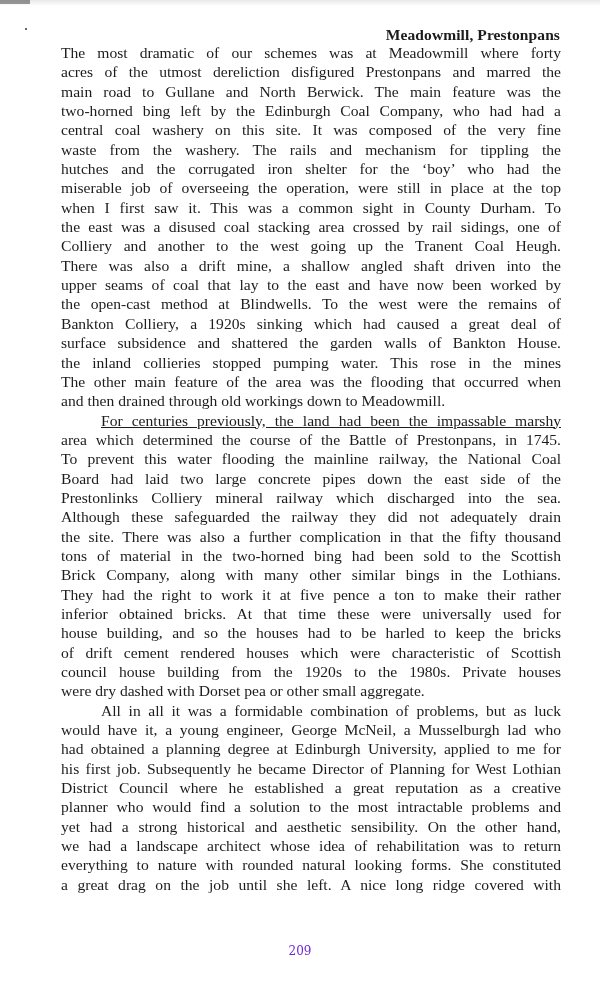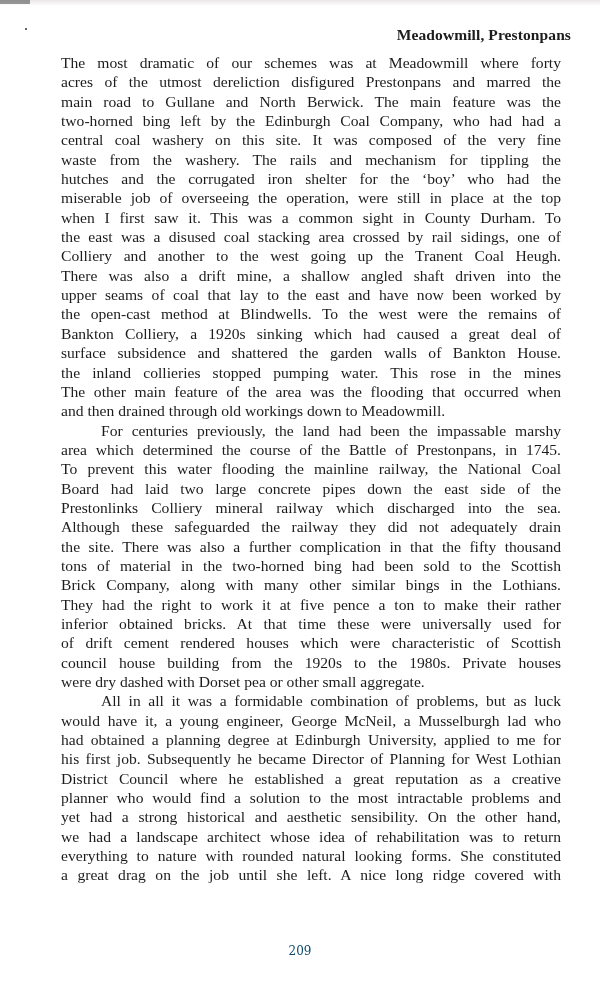--- a/index.html
+++ b/index.html
@@ -30,30 +30,30 @@
     }
     .speck {
       position: absolute;
       left: 25px; top: 28px;
       width: 2px; height: 2px;
       background: #333;
       border-radius: 50%;
     }
     .running-head {
       position: absolute;
-      right: 29px;
+      right: 40px;
       top: 26px;
       font-size: 15.5px;
       font-weight: bold;
       letter-spacing: 0.1px;
     }
     .body-text {
       position: absolute;
       left: 61px;
-      top: 53px;
+      top: 43px;
       width: 500px;
       font-size: 15.6px;
       line-height: 19.35px;
     }
     .para {
       margin: 0;
       text-align: justify;
       text-align-last: left;
     }
     .line {
@@ -66,21 +66,21 @@
     .line.last {
       text-align-last: left;
     }
     .folio {
       position: absolute;
       left: 0;
       width: 600px;
       top: 944px;
       text-align: center;
       font-size: 12px;
-      color: #0c4a6e;
+      color: #6d28d9;
       font-family: "DejaVu Serif", serif;
     }
   </style>
 </head>
 <body>
 
 <div class="top-strip"></div>
 <div class="corner-mark"></div>
 <div class="speck"></div>
 
@@ -102,31 +102,32 @@
       <span class="line">There was also a drift mine, a shallow angled shaft driven into the</span>
       <span class="line">upper seams of coal that lay to the east and have now been worked by</span>
       <span class="line">the open-cast method at Blindwells.  To the west were the remains of</span>
       <span class="line">Bankton Colliery, a 1920s sinking which had caused a great deal of</span>
       <span class="line">surface subsidence and shattered the garden walls of Bankton House.</span>
       <span class="line">the inland collieries stopped pumping water.  This rose in the mines</span>
       <span class="line">The other main feature of the area was the flooding that occurred when</span>
       <span class="line last">and then drained through old workings down to Meadowmill.</span>
     </div>
     <div class="para">
-      <span class="line" style="text-indent: 40px;">For centuries previously, the land had been the impassable marshy</span>
+      <span class="line" style="text-indent: 40px; text-decoration: underline;">For centuries previously, the land had been the impassable marshy</span>
       <span class="line">area which determined the course of the Battle of Prestonpans, in 1745.</span>
       <span class="line">To prevent this water flooding the mainline railway, the National Coal</span>
       <span class="line">Board had laid two large concrete pipes down the east side of the</span>
       <span class="line">Prestonlinks Colliery mineral railway which discharged into the sea.</span>
       <span class="line">Although these safeguarded the railway they did not adequately drain</span>
       <span class="line">the site.  There was also a further complication in that the fifty thousand</span>
       <span class="line">tons of material in the two-horned bing had been sold to the Scottish</span>
       <span class="line">Brick Company, along with many other similar bings in the Lothians.</span>
       <span class="line">They had the right to work it at five pence a ton to make their rather</span>
       <span class="line">inferior obtained bricks. At that time these were universally used for</span>
+      <span class="line">house building, and so the houses had to be harled to keep the bricks</span>
       <span class="line">of drift cement rendered houses which were characteristic of Scottish</span>
       <span class="line">council house building from the 1920s to the 1980s.  Private houses</span>
       <span class="line last">were dry dashed with Dorset pea or other small aggregate.</span>
     </div>
     <div class="para">
       <span class="line" style="text-indent: 40px;">All in all it was a formidable combination of problems, but as luck</span>
       <span class="line">would have it, a young engineer, George McNeil, a Musselburgh lad who</span>
       <span class="line">had obtained a planning degree at Edinburgh University, applied to me for</span>
       <span class="line">his first job.  Subsequently he became Director of Planning for West Lothian</span>
       <span class="line">District Council where he established a great reputation as a creative</span>

